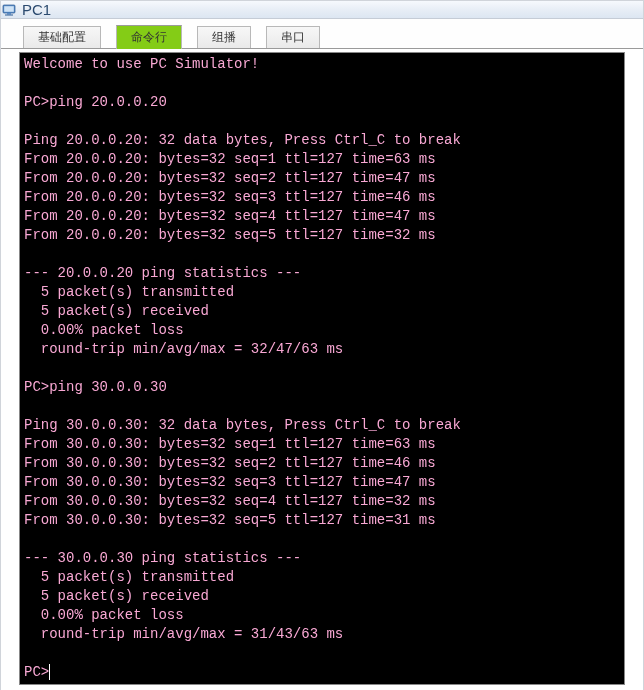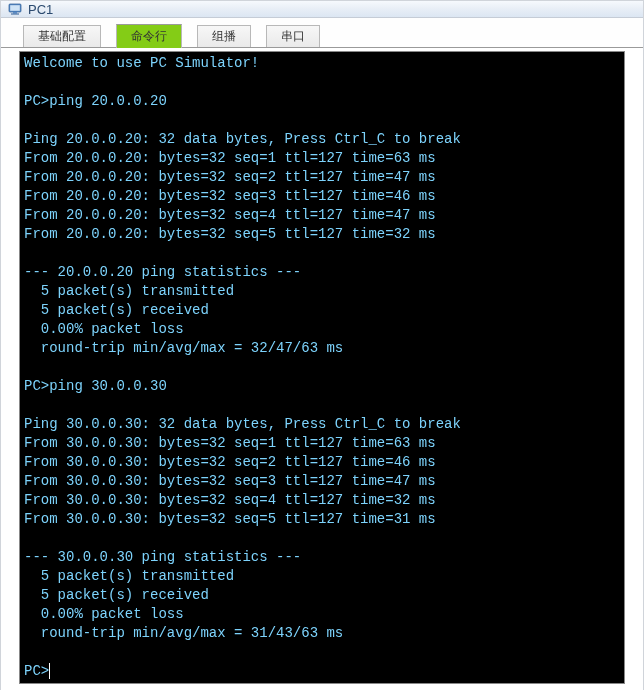--- a/index.html
+++ b/index.html
@@ -17,23 +17,23 @@
       border: 1px solid #d0d4da;
       display: flex;
       flex-direction: column;
     }
     .titlebar {
       height: 26px;
       background: linear-gradient(to bottom, #f6f9fd 0%, #e8eef6 50%, #dce6f2 100%);
       border-bottom: 1px solid #c5ccd6;
       display: flex;
       align-items: flex-end;
-      padding-left: 6px;
+      padding-left: 0;
       color: #2b4a6f;
-      font-size: 13px;
+      font-size: 15px;
     }
     .titlebar .icon {
       width: 16px;
       height: 16px;
       margin-right: 5px;
       display: inline-flex;
       align-items: center;
       justify-content: center;
     }
     .content-area {
@@ -79,21 +79,21 @@
       padding: 3px 18px 8px 18px;
       background: #fff;
       position: relative;
       display: flex;
       flex-direction: column;
     }
     .terminal {
       flex: 1;
       background: #000;
       border: 1px solid #888;
-      color: #7dd3fc;
+      color: #f9a8d4;
       font-family: "Courier New", Consolas, monospace;
       font-size: 14px;
       line-height: 19px;
       padding: 2px 4px;
       white-space: pre;
       overflow-x: hidden;
       overflow-y: auto;
       position: relative;
     }
     .terminal-line { white-space: pre; }

